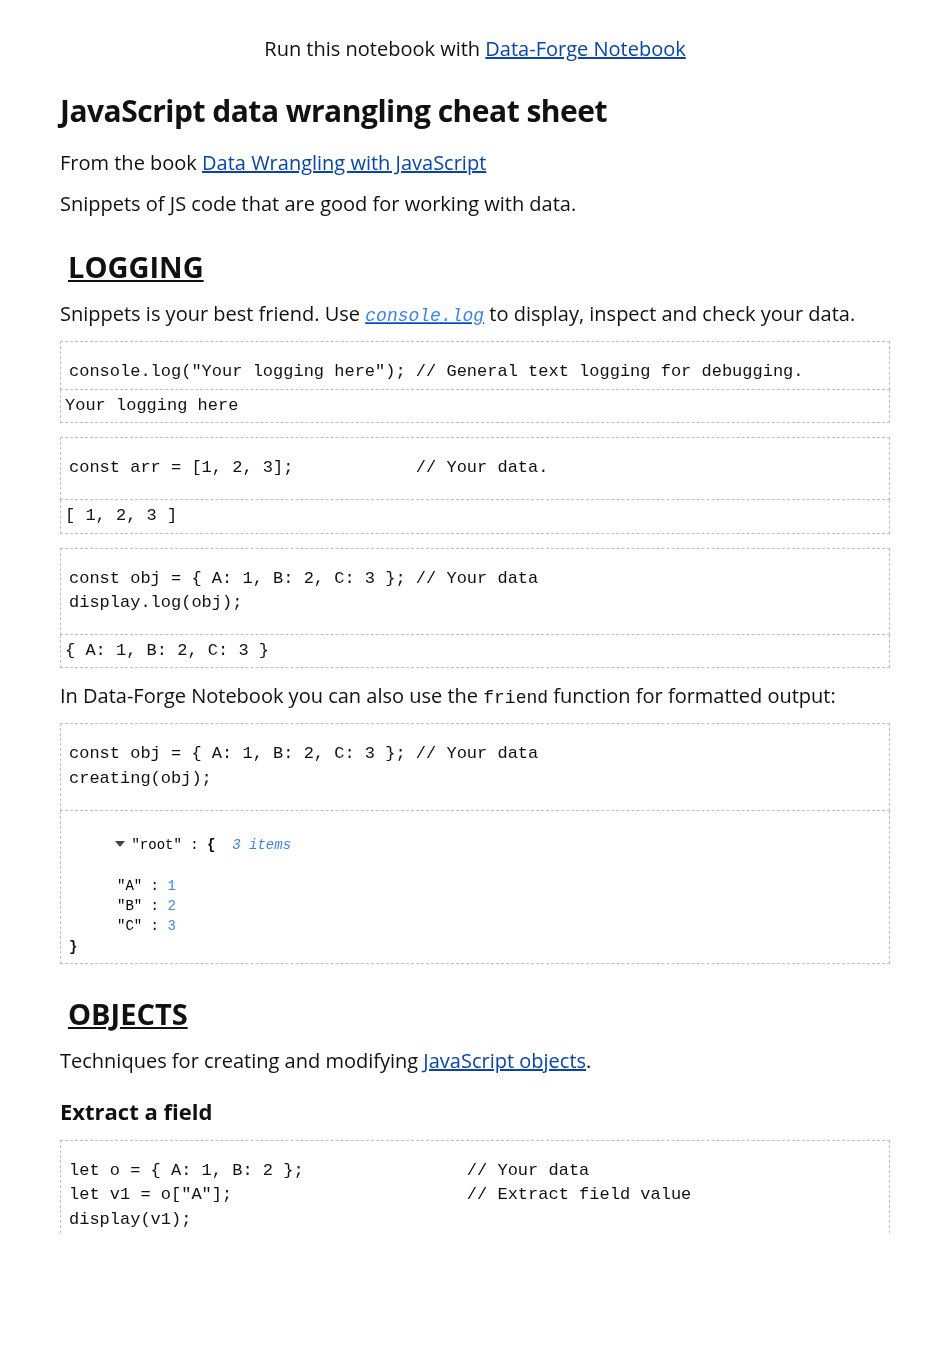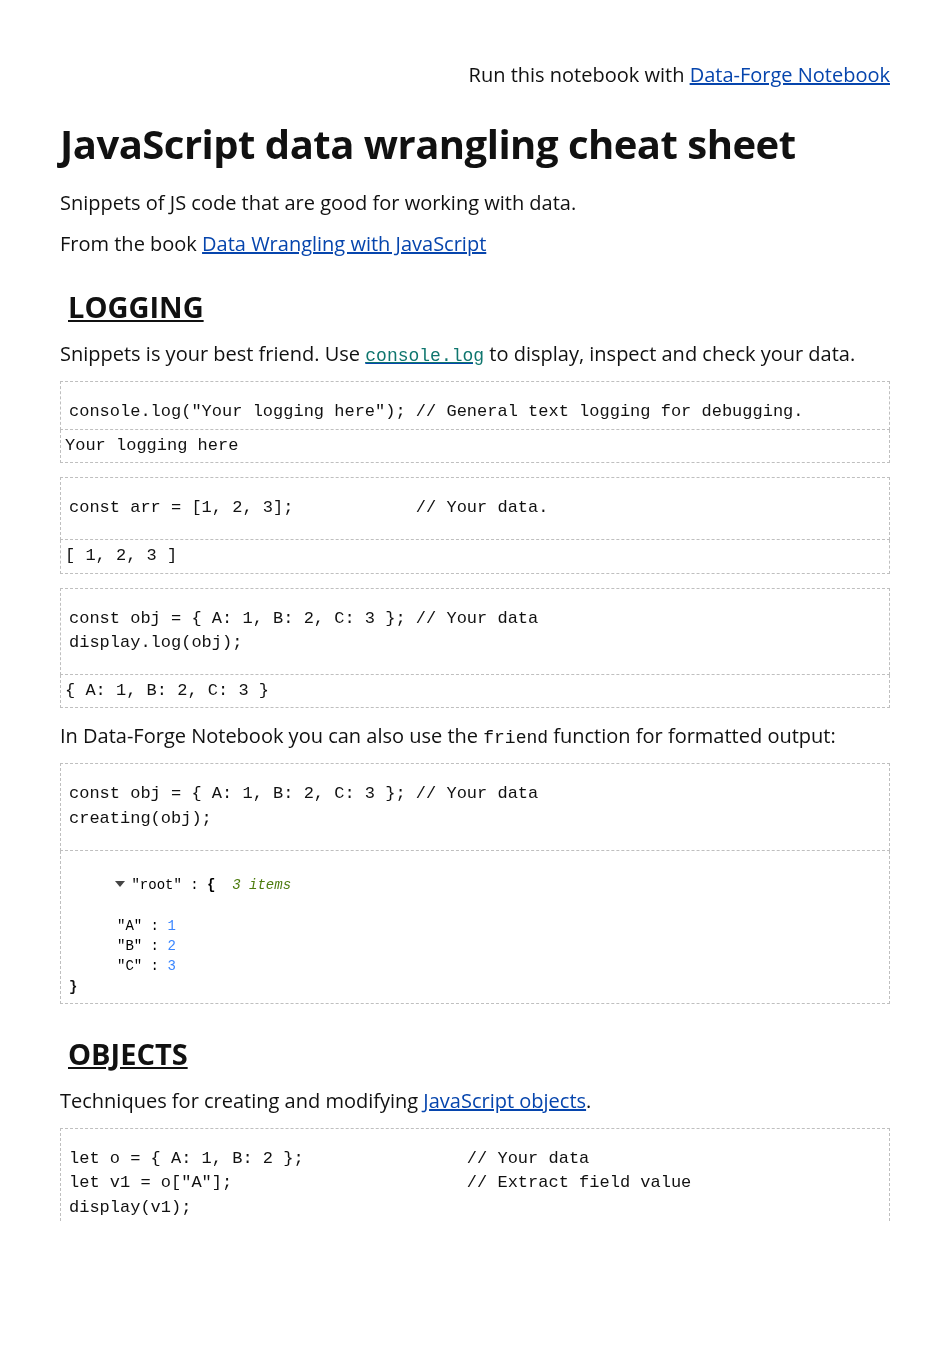--- a/index.html
+++ b/index.html
@@ -1,65 +1,65 @@
 <!DOCTYPE html>
 <html><head>
 <meta charset="utf-8">
 <style>
 html,body{margin:0;padding:0;background:#fff;font-family:"Segoe UI","Open Sans",Arial,Helvetica,sans-serif;color:#111;}
 .page{width:950px;box-sizing:border-box;padding:0 60px;}
-.run-line{text-align:right;font-size:20px;padding-top:61px;}
+.run-line{text-align:center;font-size:20px;padding-top:35px;}
 a{color:#0645ad;text-decoration:underline;}
-h1.page-title{font-size:40px;font-weight:700;margin:28px 0 18px 0;letter-spacing:-0.5px;}
+h1.page-title{font-size:30px;font-weight:700;margin:28px 0 18px 0;letter-spacing:-0.5px;}
 p.body{font-size:20px;margin:14px 0;}
 h2.section{font-size:29px;font-weight:700;margin:30px 0 14px 8px;text-decoration:underline;}
 h3.subsection{font-size:22px;font-weight:700;margin:22px 0 10px 0;}
 .inline-code{font-family:"Courier New",Courier,monospace;font-size:18px;}
-a .inline-code{color:#0f766e;text-decoration:underline;}
+a .inline-code{color:#3b82f6;text-decoration:underline;font-style:italic;}
 .code-block,.out-block{border:1px dashed #bfbfbf;font-family:"Courier New",Courier,monospace;font-size:17px;line-height:1.45;box-sizing:border-box;}
 .code-block{padding:18px 8px 18px 8px;}
 .code-block.scroll{overflow-x:scroll;padding-bottom:4px;}
 .code-block.scroll .code-line{white-space:nowrap;}
 .code-line{white-space:pre;}
 .out-block{padding:4px 4px 4px 4px;border-top:none;}
 .out-plain{white-space:pre;}
 .cell{margin:14px 0 0 0;}
 
 .code-block.scroll::-webkit-scrollbar{height:14px;}
 .code-block.scroll::-webkit-scrollbar-track{background:#e6e6e6;}
 .code-block.scroll::-webkit-scrollbar-thumb{background:#c4c4c4;}
 .code-block.scroll::-webkit-scrollbar-button{background:#e9e9e9;width:14px;}
 
 .tree{font-family:"Courier New",Courier,monospace;font-size:14px;padding:4px 4px 6px 4px;}
 .tree-row{white-space:pre;}
 .caret{display:inline-block;width:0;height:0;border-left:5px solid transparent;border-right:5px solid transparent;border-top:6px solid #444;margin-right:6px;vertical-align:2px;}
 .k{color:#000;}
 .brace{color:#000;font-weight:600;}
-.items{color:#4d7c0f;font-style:italic;}
+.items{color:#3b82f6;font-style:italic;}
 .num{color:#3a86ff;}
 .child{padding-left:52px;}
 .close-brace{padding-left:4px;font-weight:600;}
 </style>
 </head>
 <body>
 <div class="page">
 
 <div class="run-line">
   <span>Run this notebook with </span>
   <a href="#">Data-Forge Notebook</a>
 </div>
 
 <h1 class="page-title">JavaScript data wrangling cheat sheet</h1>
 
-<p class="body">Snippets of JS code that are good for working with data.</p>
-
 <p class="body">
   <span>From the book </span>
   <a href="#">Data Wrangling with JavaScript</a>
 </p>
+
+<p class="body">Snippets of JS code that are good for working with data.</p>
 
 <h2 class="section">LOGGING</h2>
 
 <p class="body">
   <span>Snippets is your best friend. Use </span>
   <a href="#"><span class="inline-code">console.log</span></a>
   <span> to display, inspect and check your data.</span>
 </p>
 
 <div class="cell">
@@ -113,20 +113,21 @@
   </div>
 </div>
 
 <h2 class="section">OBJECTS</h2>
 
 <p class="body">
   <span>Techniques for creating and modifying </span>
   <a href="#">JavaScript objects</a><span>.</span>
 </p>
 
+<h3 class="subsection">Extract a field</h3>
 
 <div class="cell">
   <div class="code-block" style="border-bottom:none;padding-bottom:0;">
     <div class="code-line">let o = { A: 1, B: 2 };                // Your data</div>
     <div class="code-line">let v1 = o["A"];                       // Extract field value</div>
     <div class="code-line">display(v1);</div>
   </div>
 </div>
 
 </div>

